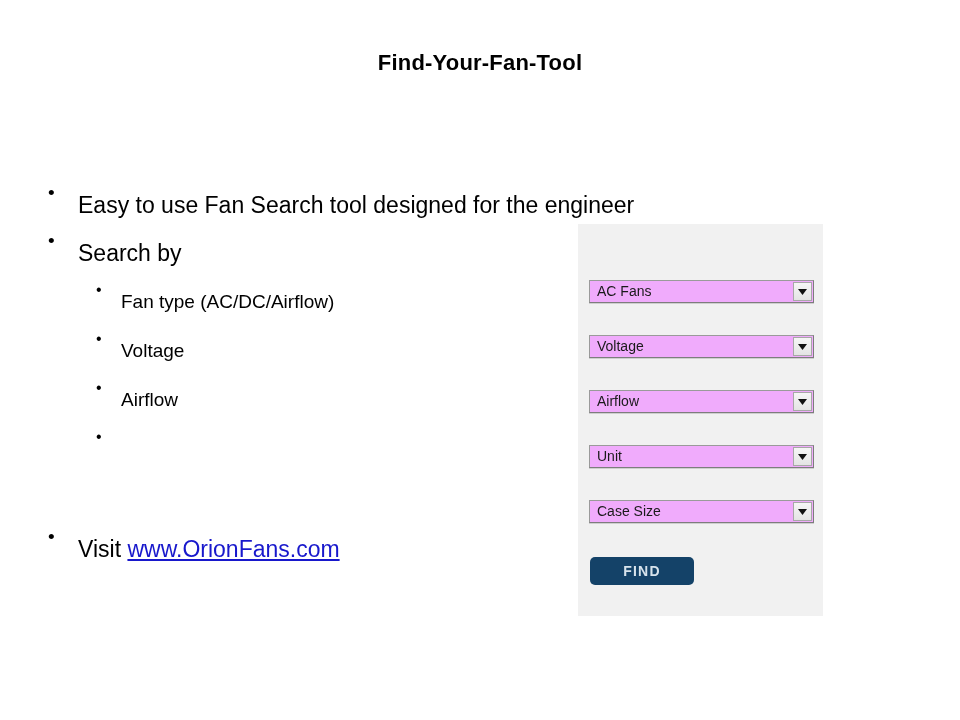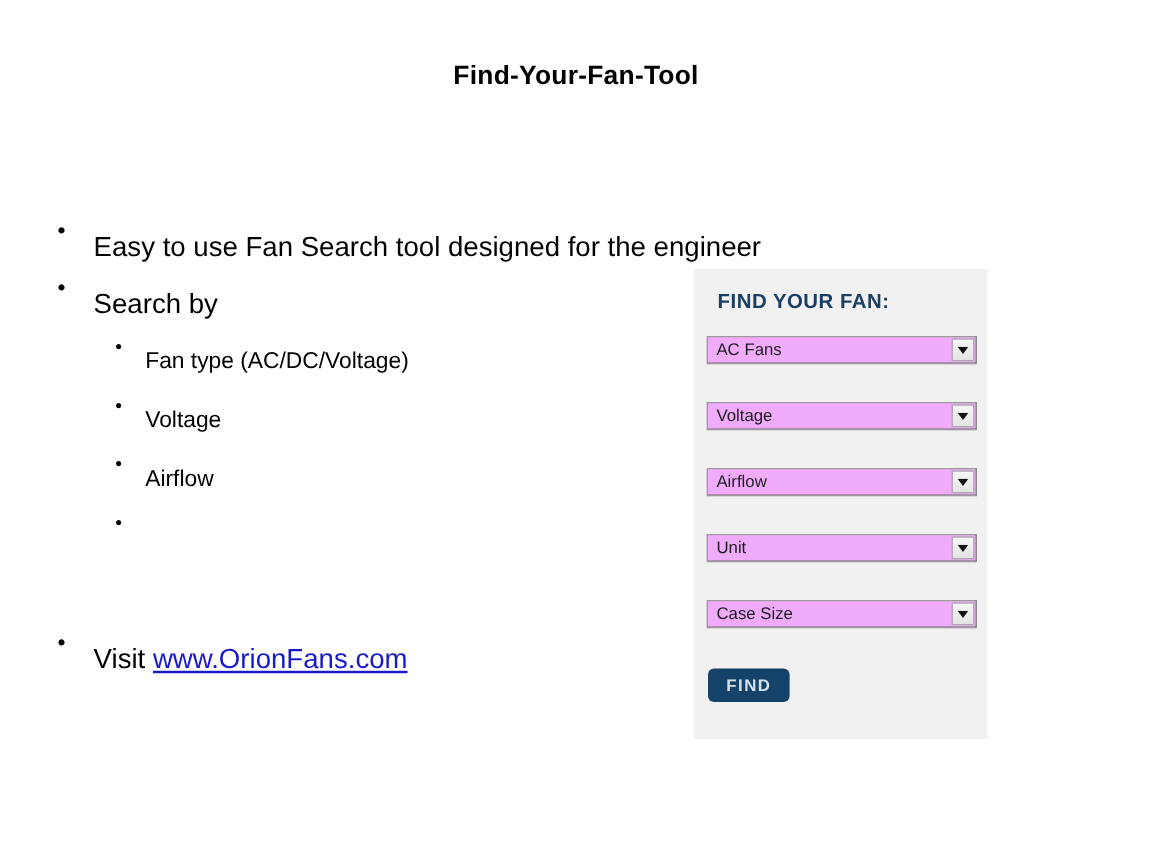--- a/index.html
+++ b/index.html
@@ -139,21 +139,21 @@
     justify-content: center;
   }
   .fan-select-arrow svg {
     display: block;
   }
 
   .find-button {
     position: absolute;
     left: 12px;
     top: 333px;
-    width: 68px;
+    width: 104px;
     height: 28px;
     background: #144268;
     border-radius: 5px;
     display: flex;
     align-items: center;
     justify-content: center;
     font-size: 14px;
     font-weight: bold;
     letter-spacing: 1.2px;
     color: #d7e3ec;
@@ -172,21 +172,21 @@
     <span class="bullet-text">Easy to use Fan Search tool designed for the engineer</span>
   </div>
 
   <div class="bullet-row level1">
     <span class="bullet-glyph">•</span>
     <span class="bullet-text">Search by</span>
   </div>
 
   <div class="bullet-row level2">
     <span class="bullet-glyph">•</span>
-    <span class="bullet-text">Fan type (AC/DC/Voltage)</span>
+    <span class="bullet-text">Fan type (AC/DC/Airflow)</span>
   </div>
 
   <div class="bullet-row level2">
     <span class="bullet-glyph">•</span>
     <span class="bullet-text">Voltage</span>
   </div>
 
   <div class="bullet-row level2">
     <span class="bullet-glyph">•</span>
     <span class="bullet-text">Airflow</span>
@@ -200,21 +200,20 @@
 
   <div class="bullet-row level1">
     <span class="bullet-glyph">•</span>
     <span class="bullet-text"><span>Visit </span><a class="visit-link" href="#">www.OrionFans.com</a></span>
   </div>
 
 </div>
 
 <div class="fan-panel">
 
-  <div class="fan-panel-title">FIND YOUR FAN:</div>
 
   <div class="select-list">
 
     <div class="fan-select">
       <span class="fan-select-label">AC Fans</span>
       <span class="fan-select-arrow">
         <svg width="9" height="6" viewBox="0 0 9 6">
             <polygon points="0,0 9,0 4.5,6" fill="#111111"></polygon>
           </svg>
       </span>

